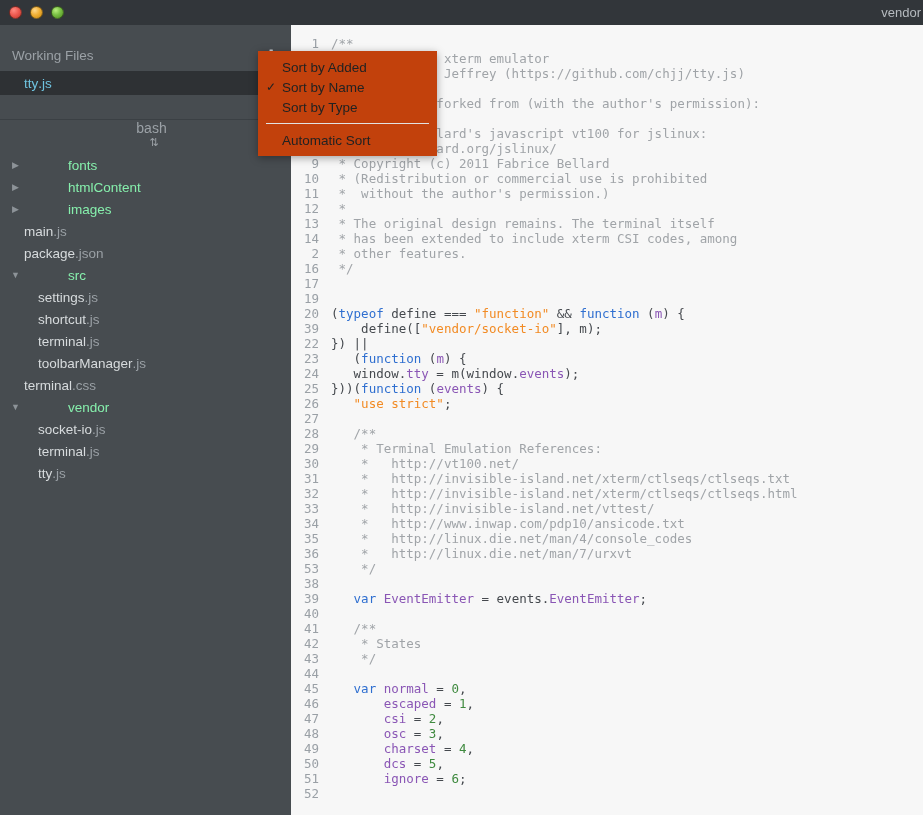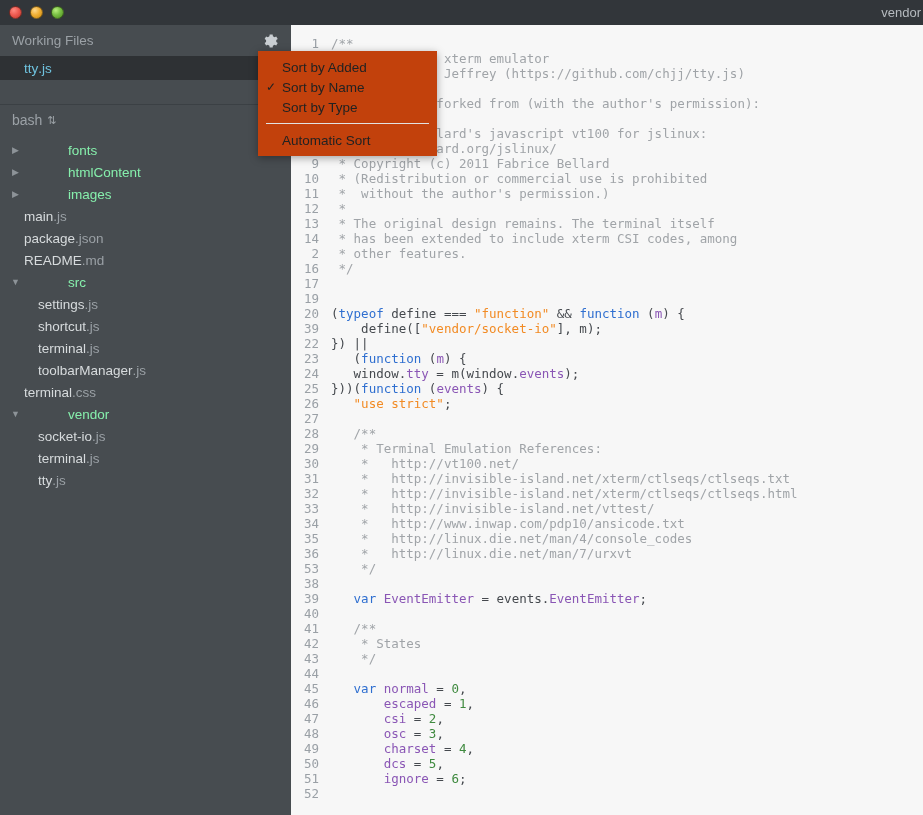--- a/index.html
+++ b/index.html
@@ -28,37 +28,37 @@
     white-space: nowrap; overflow: hidden;
   }
 
   
   .sidebar {
     position: absolute; top: 25px; left: 0; width: 291px; height: 790px;
     background: #474c50;
   }
   .wf-header {
     height: 31px; display: flex; align-items: center; justify-content: space-between;
-    padding: 0 12px 0 12px; background: #474c50;
+    padding: 0 12px 0 12px; background: #474c50; margin-top: 15px;
   }
   .wf-title { color: #9ba1a6; font-size: 13.5px; }
   .gear-icon { width: 18px; height: 18px; display: block; }
 
   .wf-list { background: #474c50; }
   .wf-item {
     height: 24px; display: flex; align-items: center;
     padding-left: 24px; font-size: 13.5px;
   }
   .wf-item.selected { background: #2e3134; }
   .wf-item.selected .fname { color: #6fc3df; }
   .wf-empty { height: 24px; background: #474c50; }
 
   .divider { height: 1px; background: #3b4044; }
 
-  .ctx-row { height: 30px; display: flex; align-items: center; padding-left: 12px; }
+  .ctx-row { height: 30px; display: flex; align-items: center; padding-left: 12px; flex-direction: column; }
   .ctx-label { color: #9ba1a6; font-size: 14px; }
   .ctx-arrows { color: #9ba1a6; font-size: 11px; margin-left: 5px; letter-spacing: 0; }
 
   .tree { padding-top: 4px; }
   .tree-row { height: 22px; display: flex; align-items: center; font-size: 13.5px; white-space: nowrap; }
   .tree-row .arrow {
     width: 11px; display: inline-block; color: #8d9398; font-size: 9px;
     margin-right: 3px; text-align: center; flex: none;
   }
   .tree-row .arrow.none { visibility: hidden; }
@@ -161,25 +161,20 @@
         </div>
         <div class="tree-row depth0">
           <span class="arrow none"></span>
           <span class="fname">main</span>
           <span class="fext">.js</span>
         </div>
         <div class="tree-row depth0">
           <span class="arrow none"></span>
           <span class="fname">package</span>
           <span class="fext">.json</span>
-        </div>
-        <div class="tree-row depth0">
-          <span class="arrow none"></span>
-          <span class="fname">README</span>
-          <span class="fext">.md</span>
         </div>
         <div class="tree-row depth0 folder">
           <span class="arrow">▼</span>
           <span class="fname">src</span>
         </div>
         <div class="tree-row depth1">
           <span class="arrow none"></span>
           <span class="fname">settings</span>
           <span class="fext">.js</span>
         </div>

